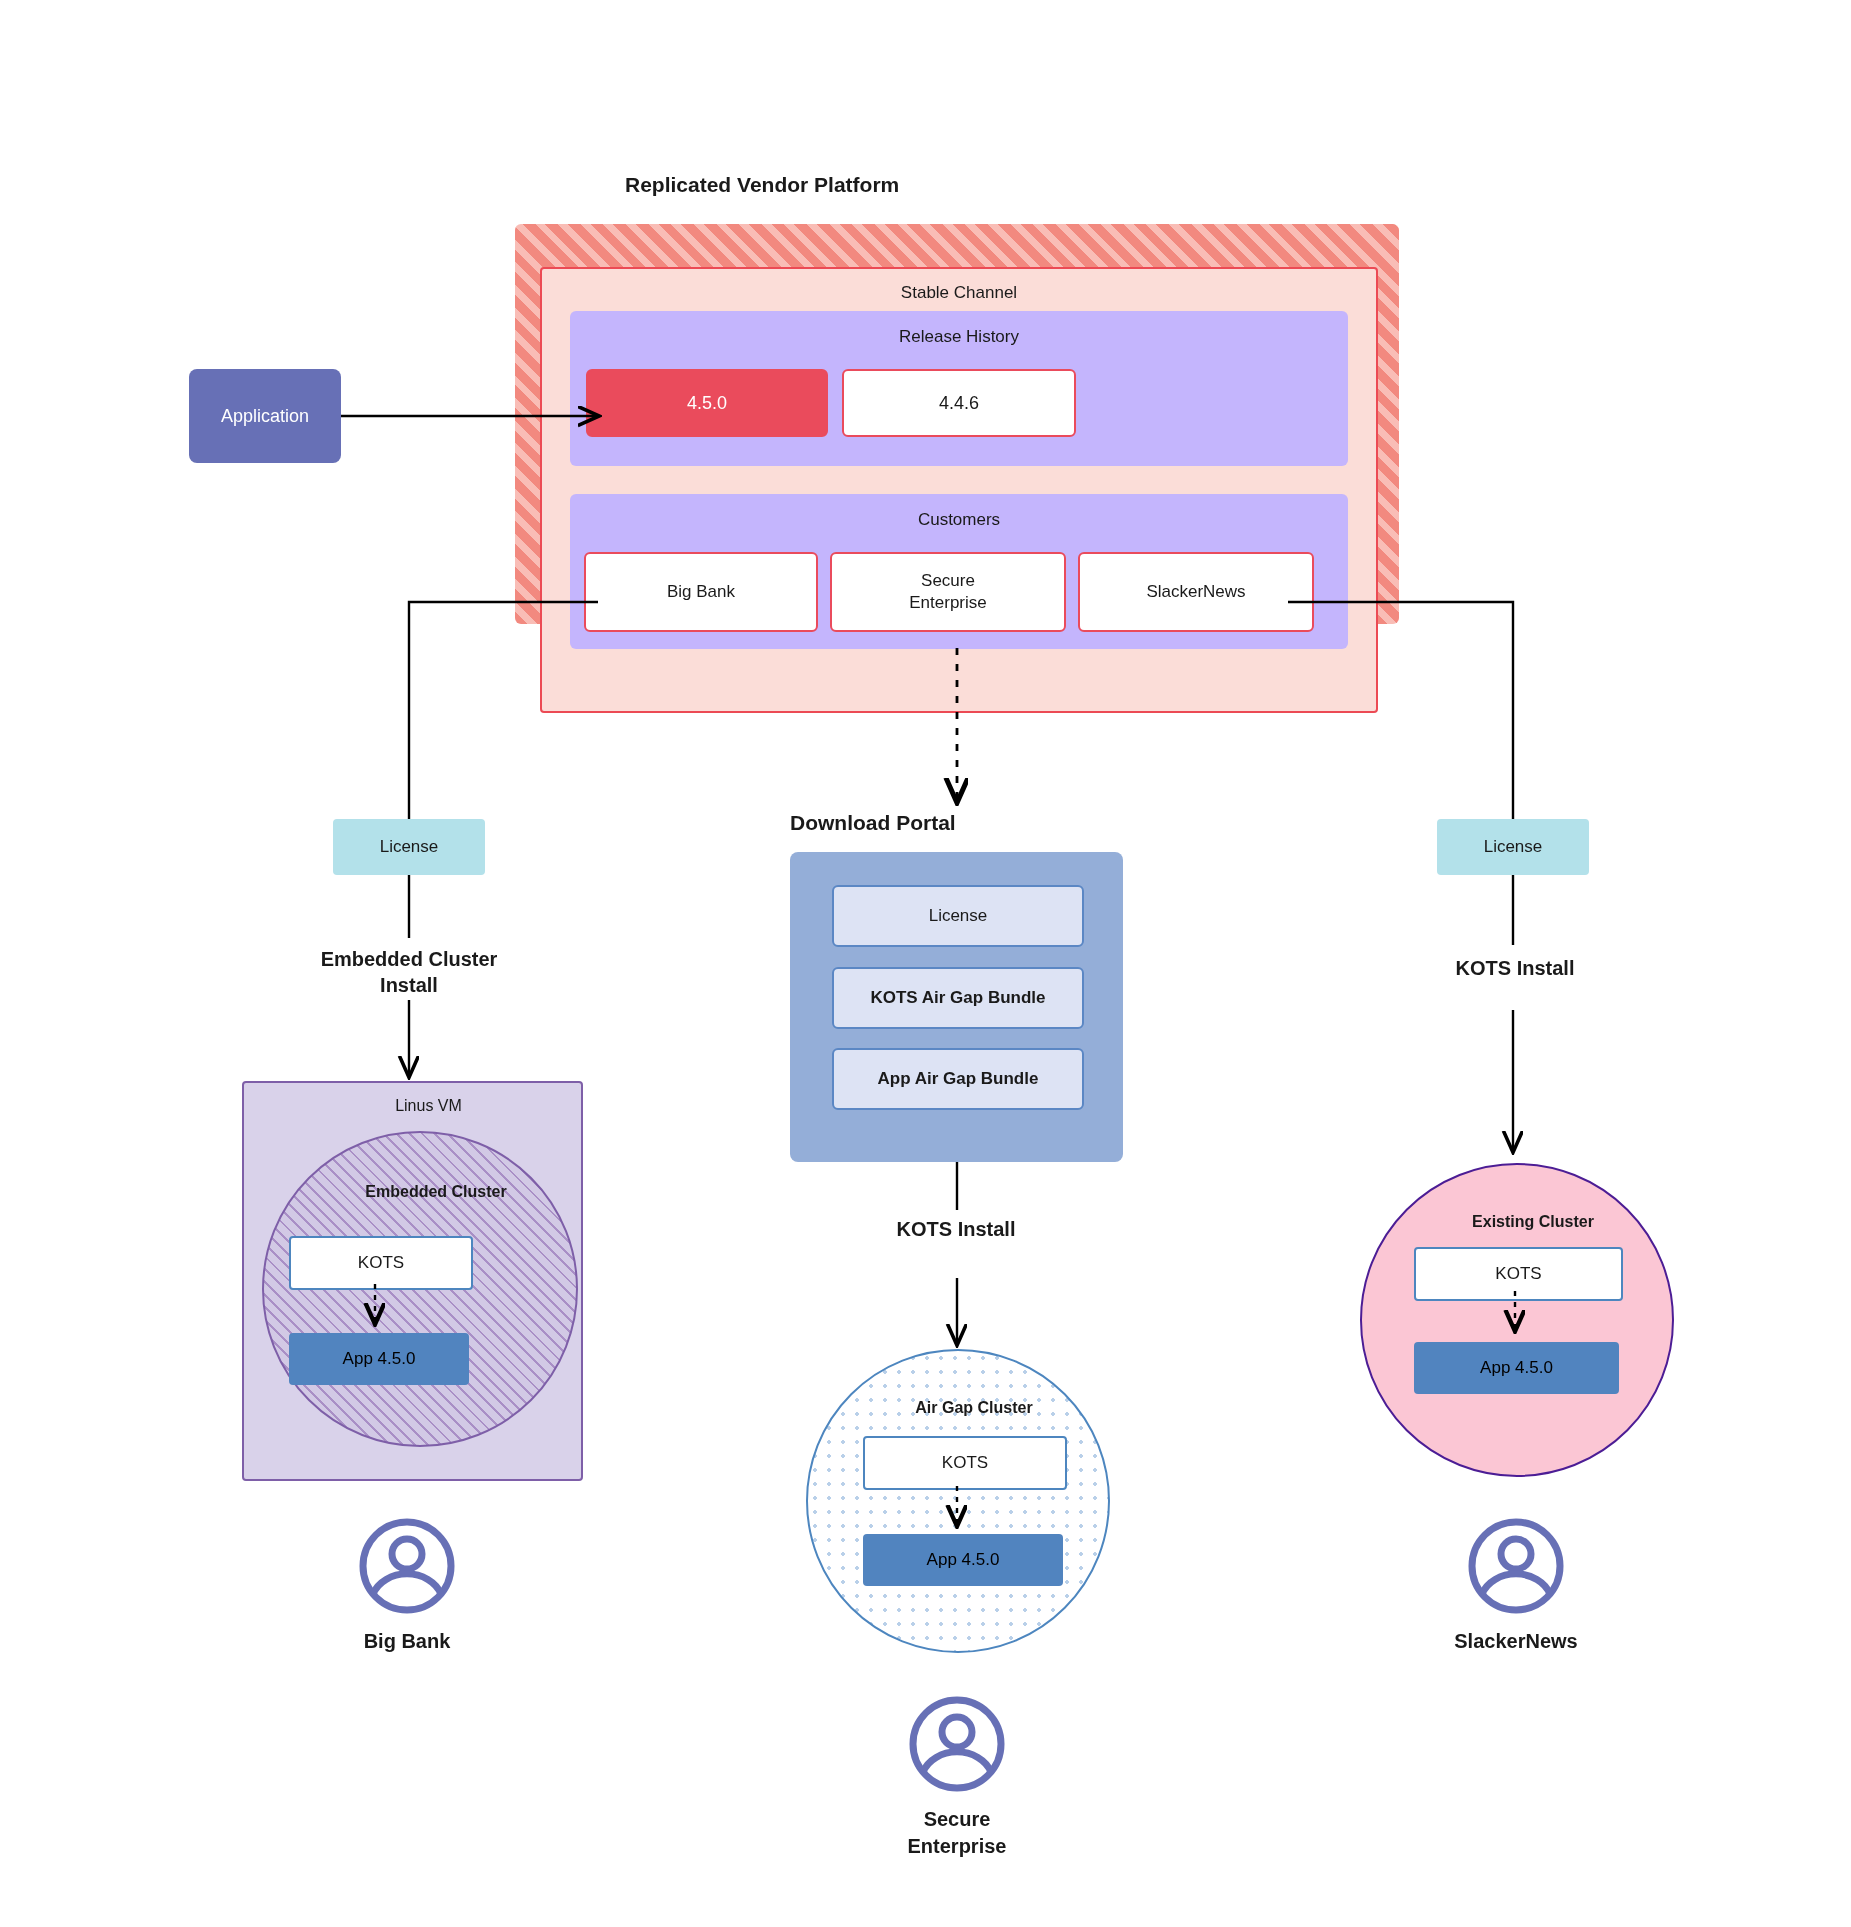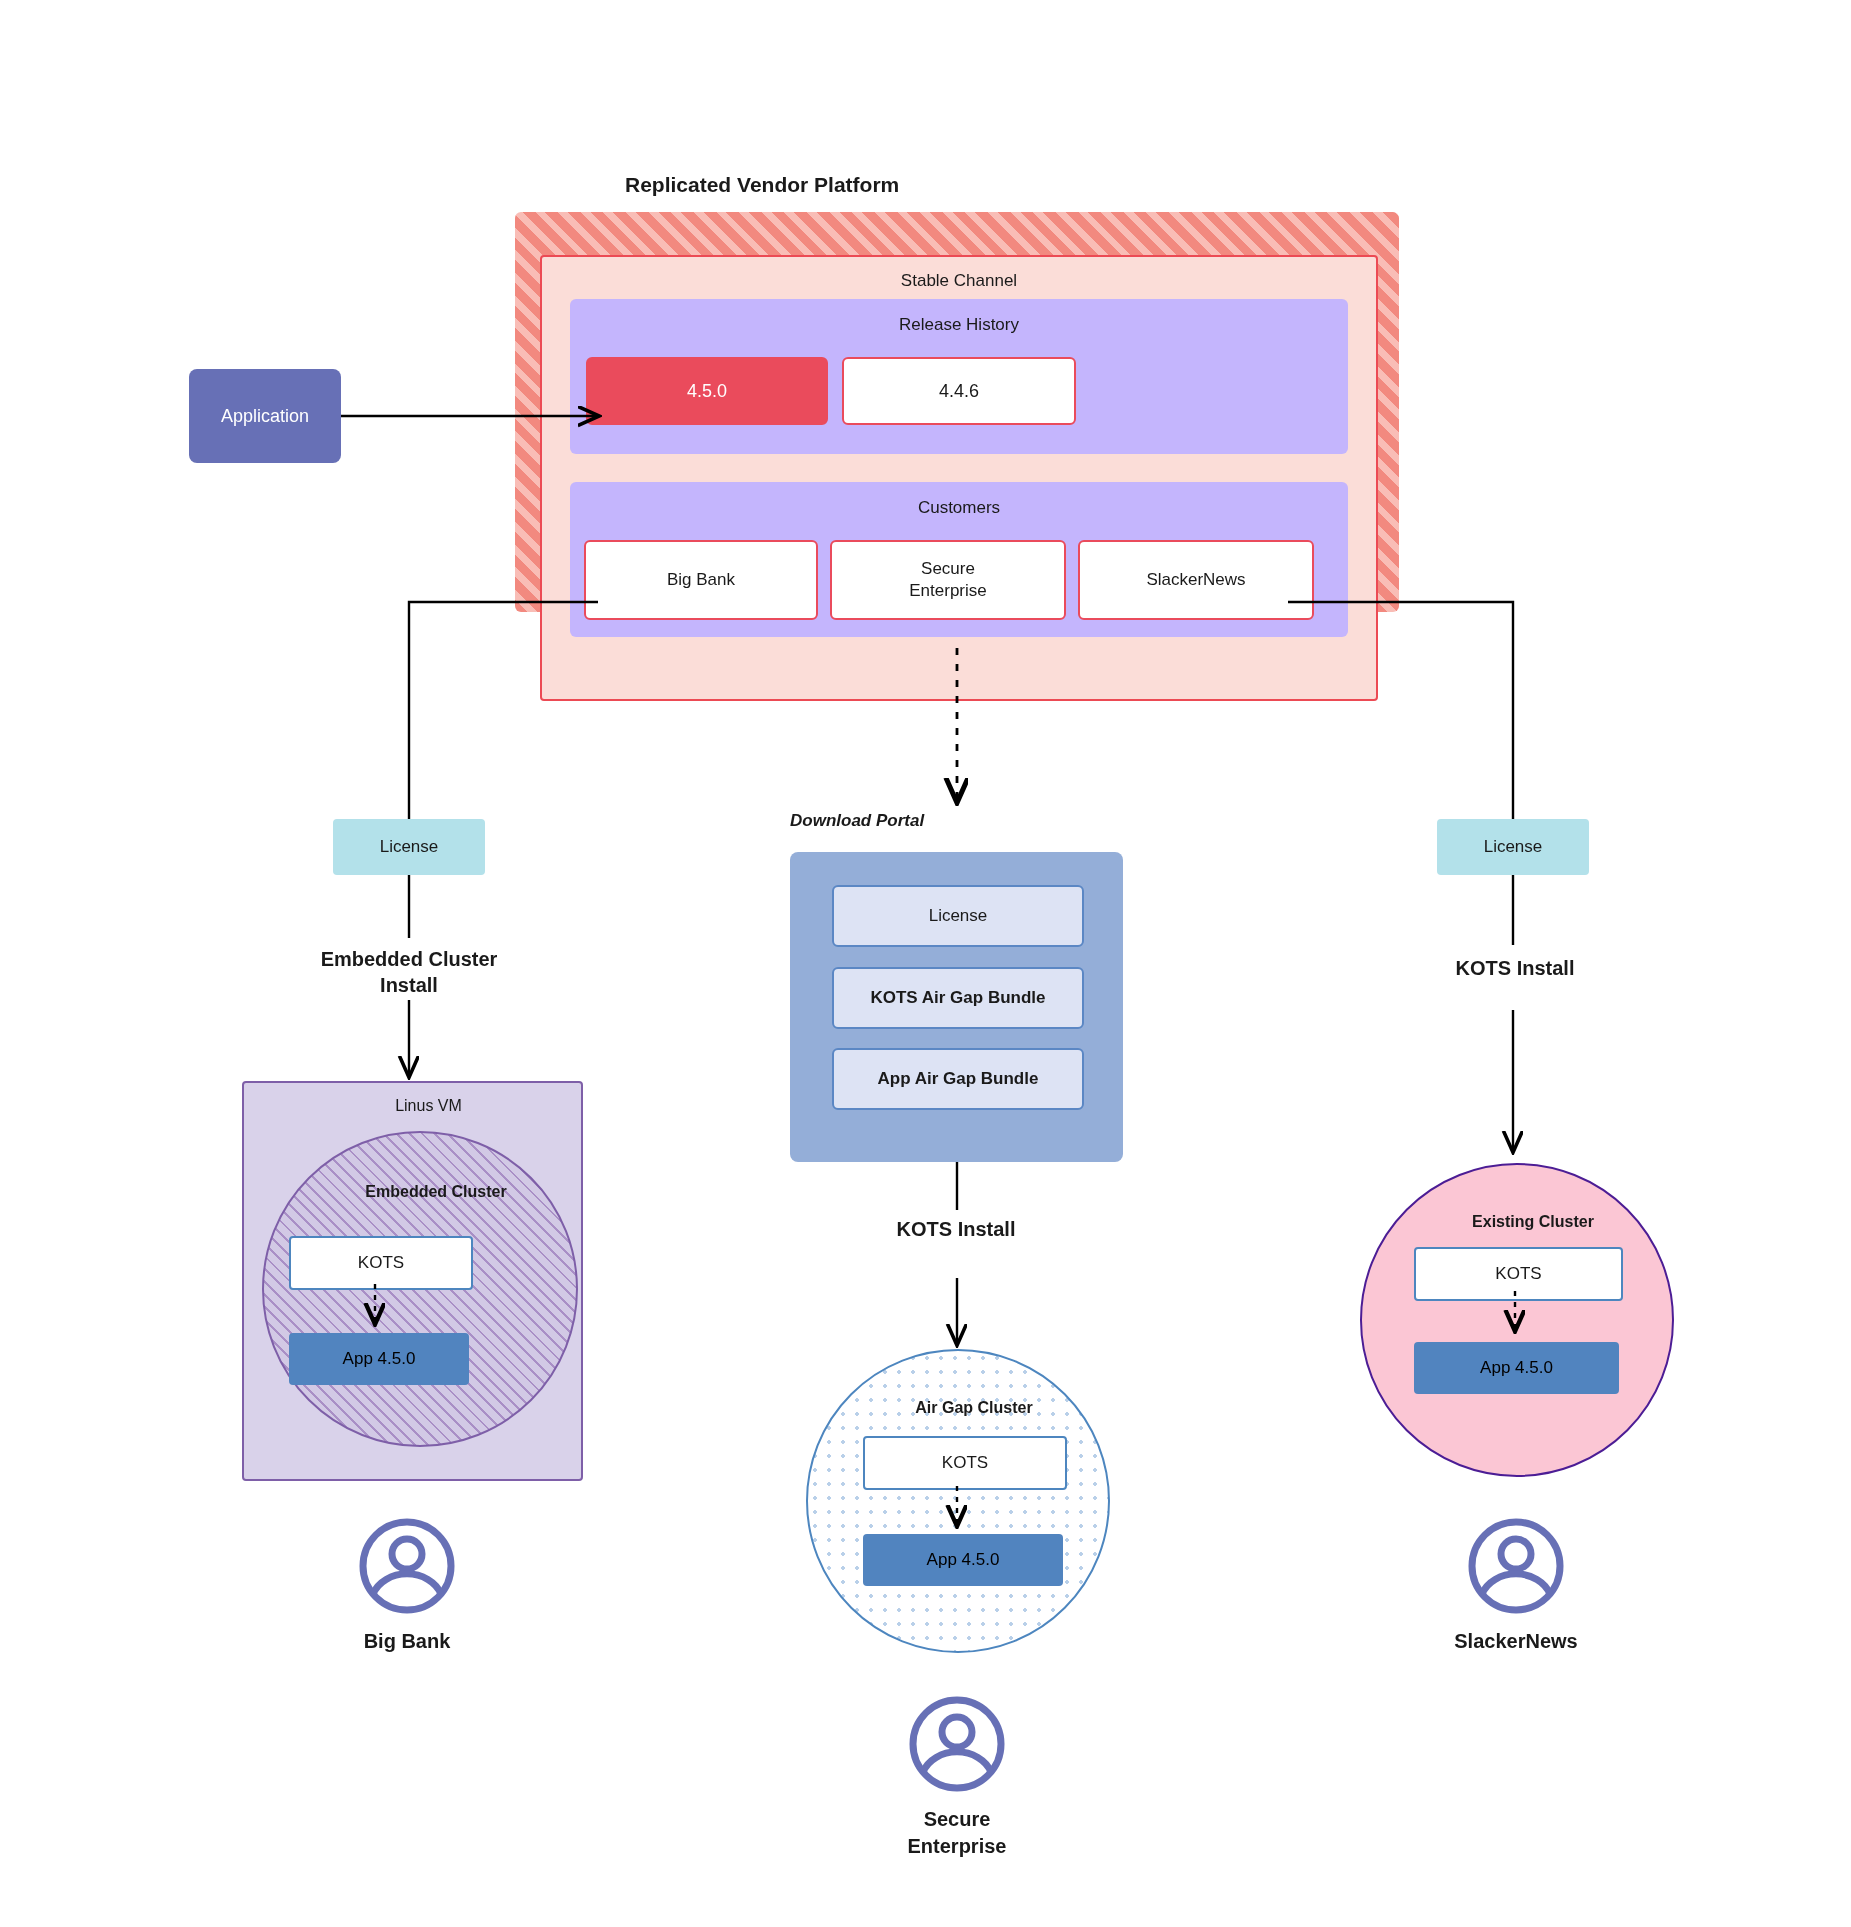--- a/index.html
+++ b/index.html
@@ -3,21 +3,21 @@
 <meta charset="utf-8">
 <style>
   html,body{margin:0;padding:0;background:#ffffff;}
   body{font-family:"Liberation Sans", sans-serif;color:#1a1a1a;}
   #canvas{position:relative;width:1851px;height:1927px;background:#fff;overflow:hidden;}
 
   .txt{position:absolute;text-align:left;line-height:1.25;}
 
   
   #vendor-frame{
-    position:absolute;left:515px;top:212px;width:884px;height:400px;
+    position:absolute;left:515px;top:224px;width:884px;height:400px;
     border-radius:6px;
     background:
       repeating-linear-gradient(45deg,
         #f2897f 0px, #f2897f 9px,
         #f9bdb6 9px, #f9bdb6 16px);
   }
   #stable-channel{
     position:absolute;left:25px;top:43px;width:834px;height:442px;
     background:#fbddd8;border:2px solid #ec4a54;border-radius:4px;
   }
@@ -123,21 +123,21 @@
   #ex-app{left:52px;top:177px;width:205px;}
 
   
   .avatar{position:absolute;width:100px;height:100px;}
   .avatar svg{display:block;width:100px;height:100px;}
 
   
   .step-label{position:absolute;font-size:20px;font-weight:bold;text-align:center;color:#1a1a1a;line-height:1.3;}
   .persona-label{position:absolute;font-size:20px;font-weight:bold;text-align:center;color:#1a1a1a;line-height:1.35;}
   #diagram-title{left:625px;top:172px;width:650px;font-size:21px;font-weight:bold;}
-  #download-portal-title{left:790px;top:810px;width:333px;font-size:17px;font-weight:bold;font-style:italic;}
+  #download-portal-title{left:790px;top:810px;width:333px;font-size:21px;font-weight:bold;}
 
   
   #connectors{position:absolute;left:0;top:0;width:1851px;height:1927px;pointer-events:none;}
 </style>
 </head>
 <body>
 
 <div id="canvas">
 
   <div class="txt" id="diagram-title">Replicated Vendor Platform</div>

